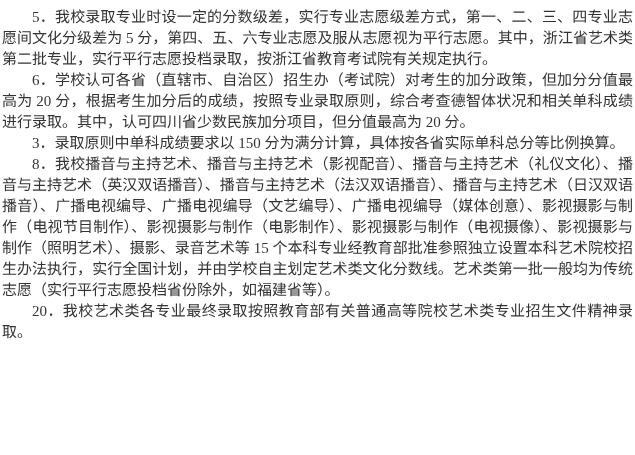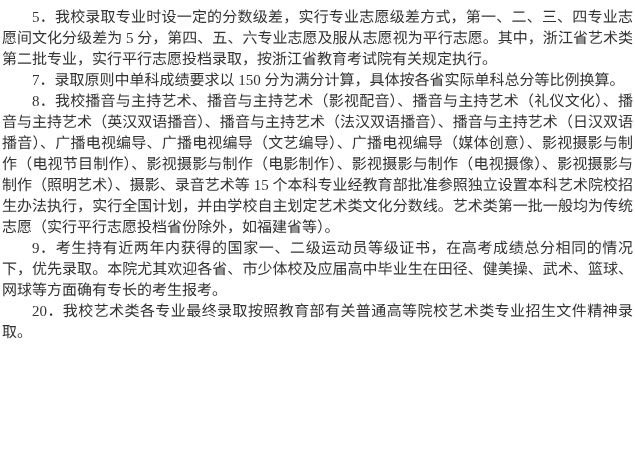--- a/index.html
+++ b/index.html
@@ -29,22 +29,22 @@
   .bold-run {
     font-weight: normal;
   }
 </style>
 </head>
 <body>
 
 <div class="page">
   <p class="para">5．我校录取专业时设一定的分数级差，实行专业志愿级差方式，第一、二、三、四专业志愿间文化分级差为 5 分，第四、五、六专业志愿及服从志愿视为平行志愿。其中，浙江省艺术类第二批专业，实行平行志愿投档录取，按浙江省教育考试院有关规定执行。</p>
 
+  <p class="para">6．学校认可各省（直辖市、自治区）招生办（考试院）对考生的加分政策，但加分分值最高为 20 分，根据考生加分后的成绩，按照专业录取原则，综合考查德智体状况和相关单科成绩进行录取。其中，认可四川省少数民族加分项目，但分值最高为 20 分。</p>
 
-  <p class="para">7．录取原则中单科成绩要求以 150 分为满分计算，具体按各省实际单科总分等比例换算。</p>
+  <p class="para">3．录取原则中单科成绩要求以 150 分为满分计算，具体按各省实际单科总分等比例换算。</p>
 
   <p class="para"><span>8．我校播音与主持艺术、播音与主持艺术（影视配音）、播音与主持艺术（礼仪文化）、播音与主持艺术（英汉双语播音）、播音与主持艺术（法汉双语播音）、播音与主持艺术（日汉双语播音）、广播电视编导、广播电视编导（文艺编导）、广播电视编导（媒体创意）、影视摄影与制作（电视节目制作）、影视摄影与制作（电影制作）、影视摄影与制作（电视摄像）、影视摄影与制作（照明艺术）、摄影、录音艺术等 </span><span class="bold-run">15</span><span> 个本科专业经教育部批准参照独立设置本科艺术院校招生办法执行，实行全国计划，并由学校自主划定艺术类文化分数线。艺术类第一批一般均为传统志愿（实行平行志愿投档省份除外，如福建省等）。</span></p>
 
-  <p class="para">9．考生持有近两年内获得的国家一、二级运动员等级证书，在高考成绩总分相同的情况下，优先录取。本院尤其欢迎各省、市少体校及应届高中毕业生在田径、健美操、武术、篮球、网球等方面确有专长的考生报考。</p>
 
 
   <p class="para">20．我校艺术类各专业最终录取按照教育部有关普通高等院校艺术类专业招生文件精神录取。</p>
 </div>
 
 </body></html>

